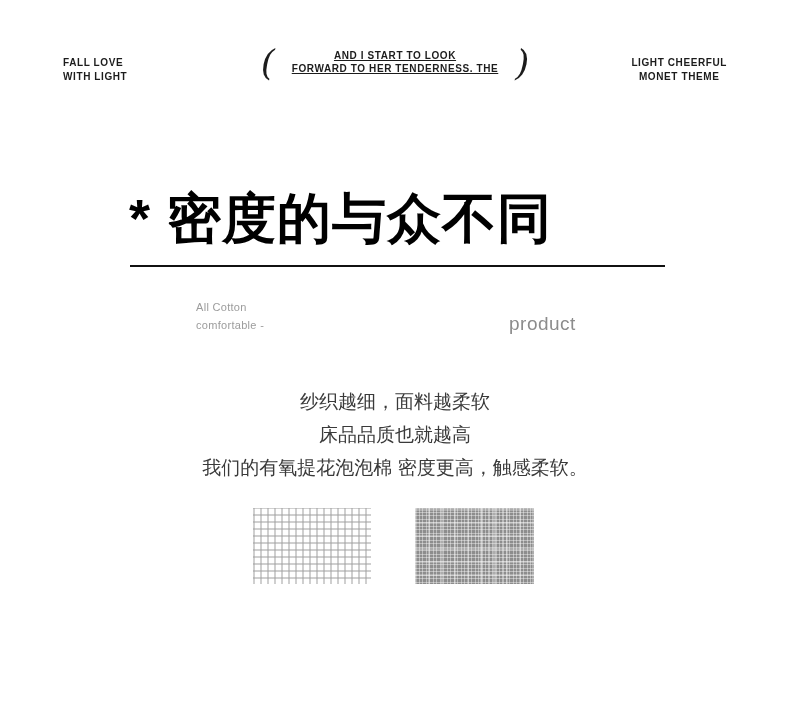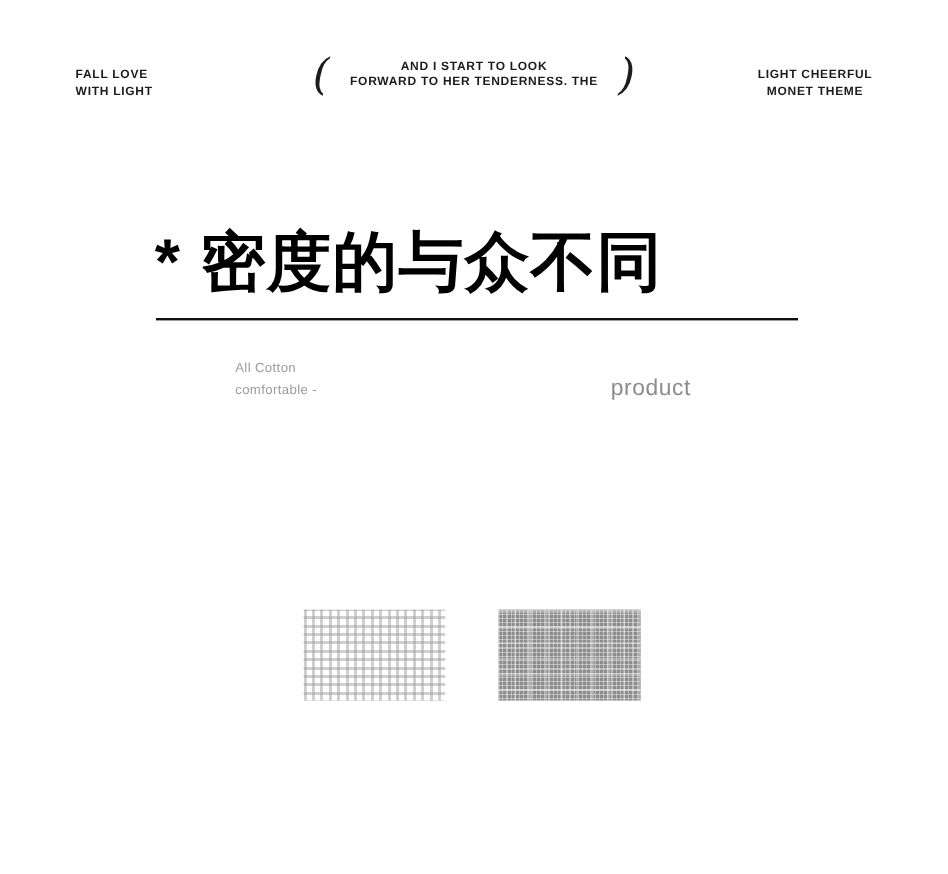--- a/index.html
+++ b/index.html
@@ -28,21 +28,21 @@
   .hdr-center {
     position: absolute;
     left: 50%;
     top: 44px;
     transform: translateX(-50%);
     display: flex;
     align-items: center;
     gap: 17px;
     white-space: nowrap;
   }
-  .hdr-center .lines { text-align: center; }
+  .hdr-center .lines { text-align: center; text-decoration: underline; }
   .paren {
     font-family: "DejaVu Serif", serif;
     font-style: italic;
     font-weight: normal;
     font-size: 36px;
     line-height: 1;
     color: #1c1c1c;
     transform: translateY(1px);
   }
 
@@ -161,20 +161,25 @@
   <h1 class="title">* 密度的与众不同</h1>
 
   <div class="rule rule-top"></div>
 
   <div class="sub-left">
     <div>All Cotton</div>
     <div>comfortable -</div>
   </div>
   <div class="sub-right">product</div>
 
+  <div class="body-copy">
+    <div>纱织越细，面料越柔软</div>
+    <div>床品品质也就越高</div>
+    <div>我们的有氧提花泡泡棉 密度更高，触感柔软。</div>
+  </div>
 
   <div class="swatch swatch-coarse"></div>
   <div class="swatch swatch-fine"></div>
 
   <div class="swatch-label label-coarse">别家面料</div>
 
   <div class="rule rule-bottom"></div>
 
 </div>
 

